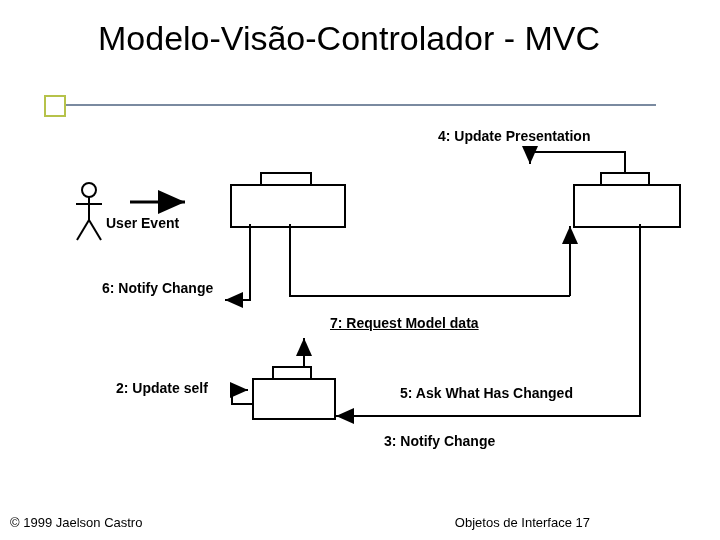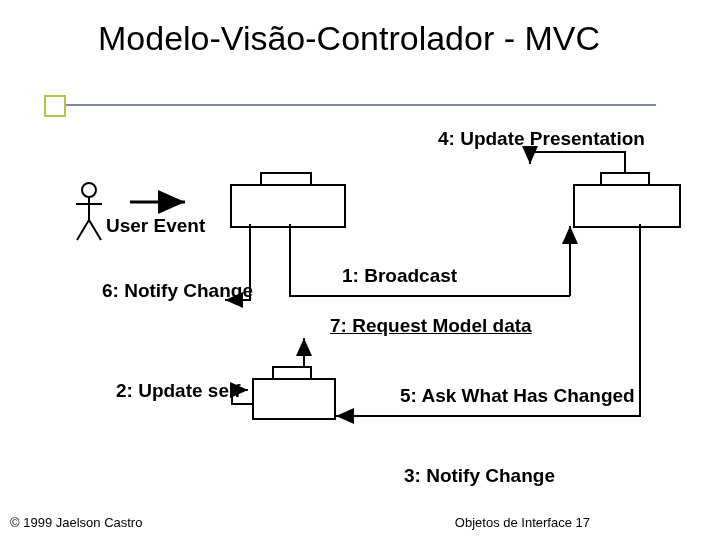--- a/index.html
+++ b/index.html
@@ -1,46 +1,45 @@
 <!DOCTYPE html>
 <html><head>
 <meta charset="utf-8">
 <style>
   html,body{margin:0;padding:0;width:720px;height:540px;background:#fff;font-family:Arial,Helvetica,sans-serif;color:#000;}
   .stage{position:relative;width:600px;height:540px;}
   .title{position:absolute;left:98px;top:18px;font-size:34px;line-height:40px;font-weight:400;}
   .title-underline{position:absolute;left:44px;top:104px;width:612px;height:2px;background:#7a8aa0;}
   .bullet{position:absolute;left:44px;top:95px;width:18px;height:18px;border:2px solid #b6c24a;background:#fff;}
-  .label{position:absolute;font-size:19px;font-weight:700;white-space:nowrap;}
+  .label{position:absolute;font-size:14px;font-weight:700;white-space:nowrap;}
   .box{position:absolute;background:#fff;border:2px solid #000;}
   .box-top-line{position:absolute;height:2px;background:#000;}
   .actor{position:absolute;}
   .footer-left{position:absolute;left:10px;bottom:10px;font-size:13px;}
   .footer-right{position:absolute;right:10px;bottom:10px;font-size:13px;text-align:center;}
   svg.lines{position:absolute;left:0;top:0;width:720px;height:540px;pointer-events:none;}
 </style>
 </head>
 <body>
 <div class="stage">
 
   <div class="title">Modelo-Visão-Controlador - MVC</div>
   <div class="title-underline"></div>
   <div class="bullet"></div>
 
   <div class="label" style="left:438px;top:128px;">4: Update Presentation</div>
   <div class="label" style="left:106px;top:170px;margin-top:45px;">User Event</div>
   <div class="label" style="left:248px;top:194px;font-weight:400;">:Controller</div>
   <div class="label" style="left:603px;top:195px;font-weight:400;">:View</div>
   <div class="label" style="left:102px;top:280px;">6: Notify Change</div>
-  <div class="label" style="left:342px;top:265px;">1: Broadcast</div>
   <div class="label" style="left:330px;top:315px;text-decoration:underline;">7: Request Model data</div>
   <div class="label" style="left:116px;top:380px;">2: Update self</div>
   <div class="label" style="left:266px;top:390px;font-weight:400;">:Model</div>
   <div class="label" style="left:400px;top:385px;">5: Ask What Has Changed</div>
-  <div class="label" style="left:404px;top:433px;margin-top:32px;">3: Notify Change</div>
+  <div class="label" style="left:384px;top:433px;">3: Notify Change</div>
 
   <div class="box" style="left:230px;top:184px;width:112px;height:40px;"></div>
   <div class="box-top-line" style="left:260px;top:172px;width:52px;"></div>
   <div style="position:absolute;left:260px;top:172px;width:2px;height:12px;background:#000;"></div>
   <div style="position:absolute;left:310px;top:172px;width:2px;height:12px;background:#000;"></div>
 
   <div class="box" style="left:573px;top:184px;width:104px;height:40px;"></div>
   <div class="box-top-line" style="left:600px;top:172px;width:50px;"></div>
   <div style="position:absolute;left:600px;top:172px;width:2px;height:12px;background:#000;"></div>
   <div style="position:absolute;left:648px;top:172px;width:2px;height:12px;background:#000;"></div>

